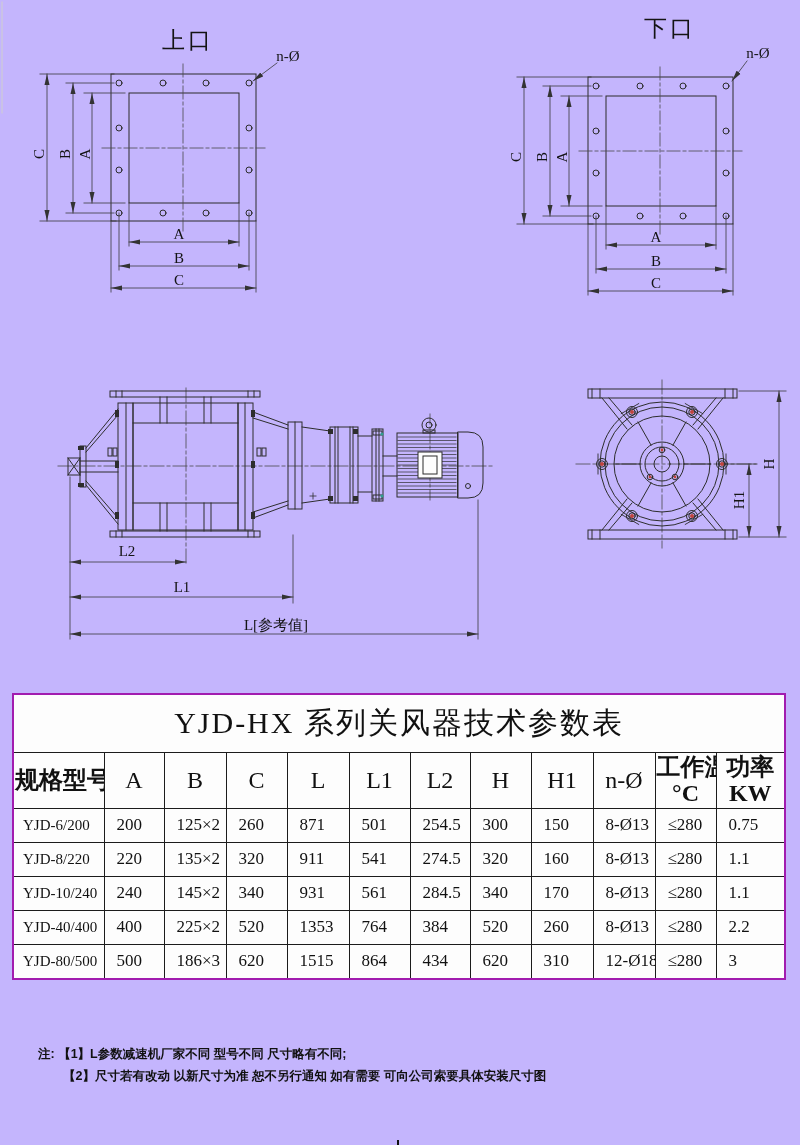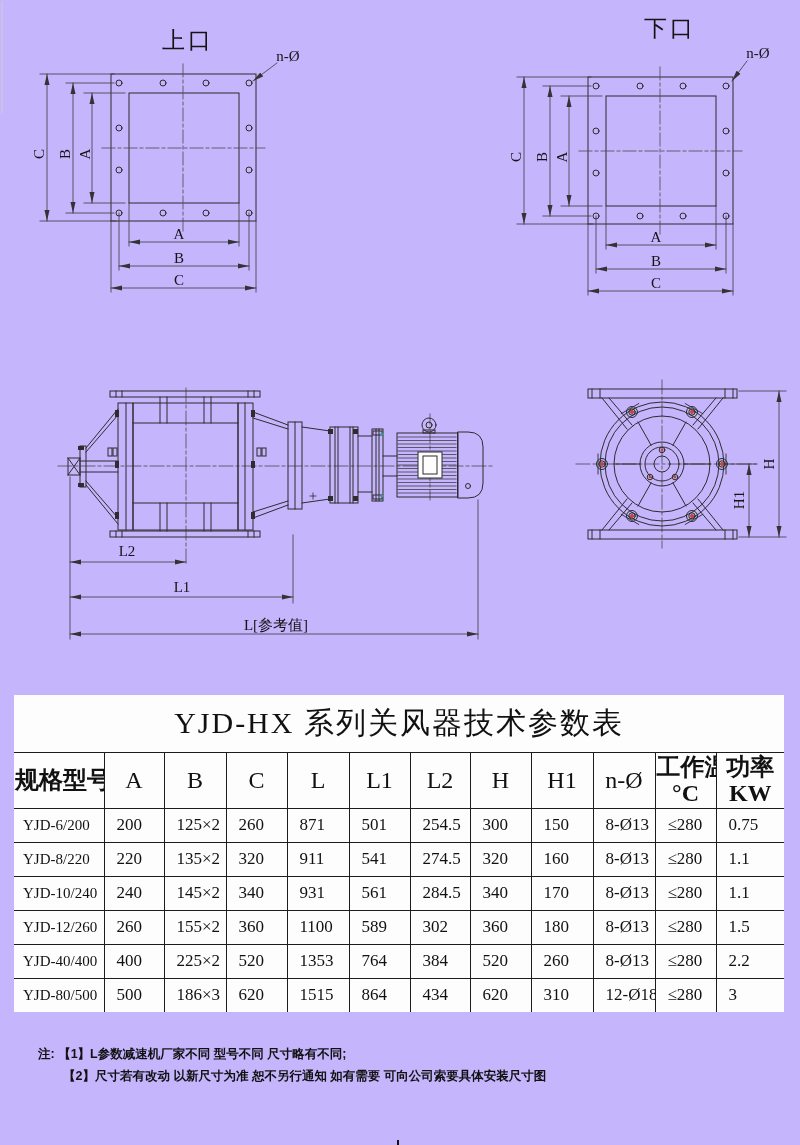--- a/index.html
+++ b/index.html
@@ -4,21 +4,21 @@
 <style>
   html,body{margin:0;padding:0;background:#ffffff;}
   #page{position:relative;width:800px;height:1145px;background:#c4b5fd;overflow:hidden;
         font-family:"Liberation Serif","DejaVu Serif",serif;}
   svg text{fill:#141414;}
   .lbl{font:15px "Liberation Serif","DejaVu Serif",serif;}
   .cjk{font:23px "Liberation Serif","DejaVu Serif",serif;letter-spacing:3px;}
   .refl{font:15px "Liberation Serif","DejaVu Serif",serif;}
 
   table.spec{position:absolute;left:12px;top:693px;width:773px;border-collapse:collapse;
-             table-layout:fixed;border:2px solid #c4b5fd;background:#fdfdfd;}
+             table-layout:fixed;border:2px solid #a21caf;background:#fdfdfd;}
   table.spec td{border:1px solid #1c1c1c;vertical-align:middle;color:#111;overflow:hidden;white-space:nowrap;}
   td.title-cell{height:55px;text-align:center;font-size:30px;letter-spacing:2px;font-weight:500;}
   tr.hdr td{height:33px;text-align:center;font-size:24px;margin-left:48px;}
   td.hdr-model{font-size:15px;font-weight:700;}
   td.hdr-2l{font-size:11px;font-weight:700;line-height:1.1;}
   td.hdr-2l span{display:block;text-align:center;}
   tr.datar td{height:31px;font-size:17px;text-align:left;padding-left:12px;}
   tr.datar td:first-child{font-size:15px;padding-left:9px;}
 
   #notes{position:absolute;left:38px;top:1044px;width:720px;
@@ -407,34 +407,20 @@
     <td>931</td>
     <td>561</td>
     <td>284.5</td>
     <td>340</td>
     <td>170</td>
     <td>8-Ø13</td>
     <td>≤280</td>
     <td>1.1</td>
   </tr>
   <tr class="datar">
-    <td>YJD-12/260</td>
-    <td>260</td>
-    <td>155×2</td>
-    <td>360</td>
-    <td>1100</td>
-    <td>589</td>
-    <td>302</td>
-    <td>360</td>
-    <td>180</td>
-    <td>8-Ø13</td>
-    <td>≤280</td>
-    <td>1.5</td>
-  </tr>
-  <tr class="datar">
     <td>YJD-40/400</td>
     <td>400</td>
     <td>225×2</td>
     <td>520</td>
     <td>1353</td>
     <td>764</td>
     <td>384</td>
     <td>520</td>
     <td>260</td>
     <td>8-Ø13</td>

